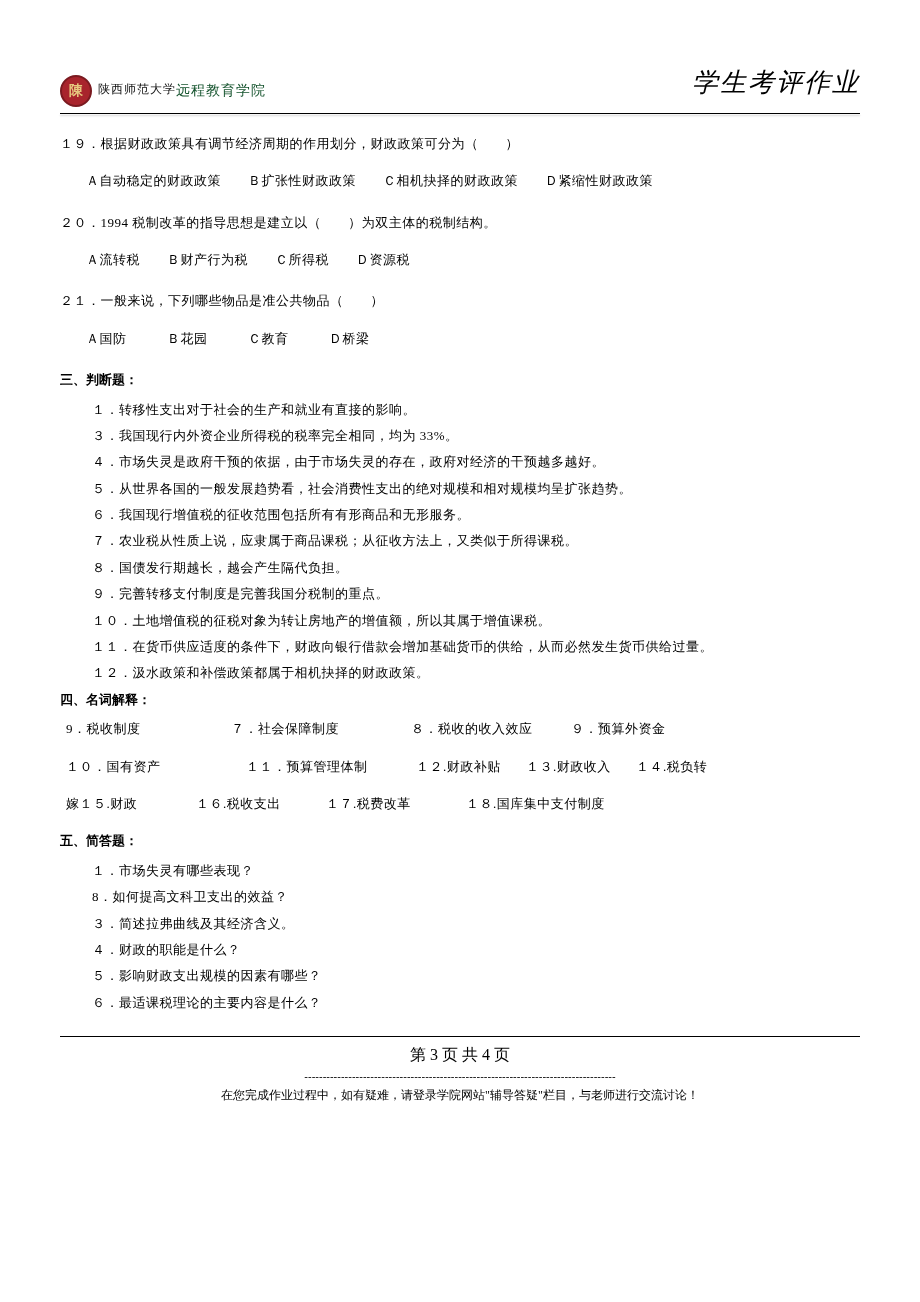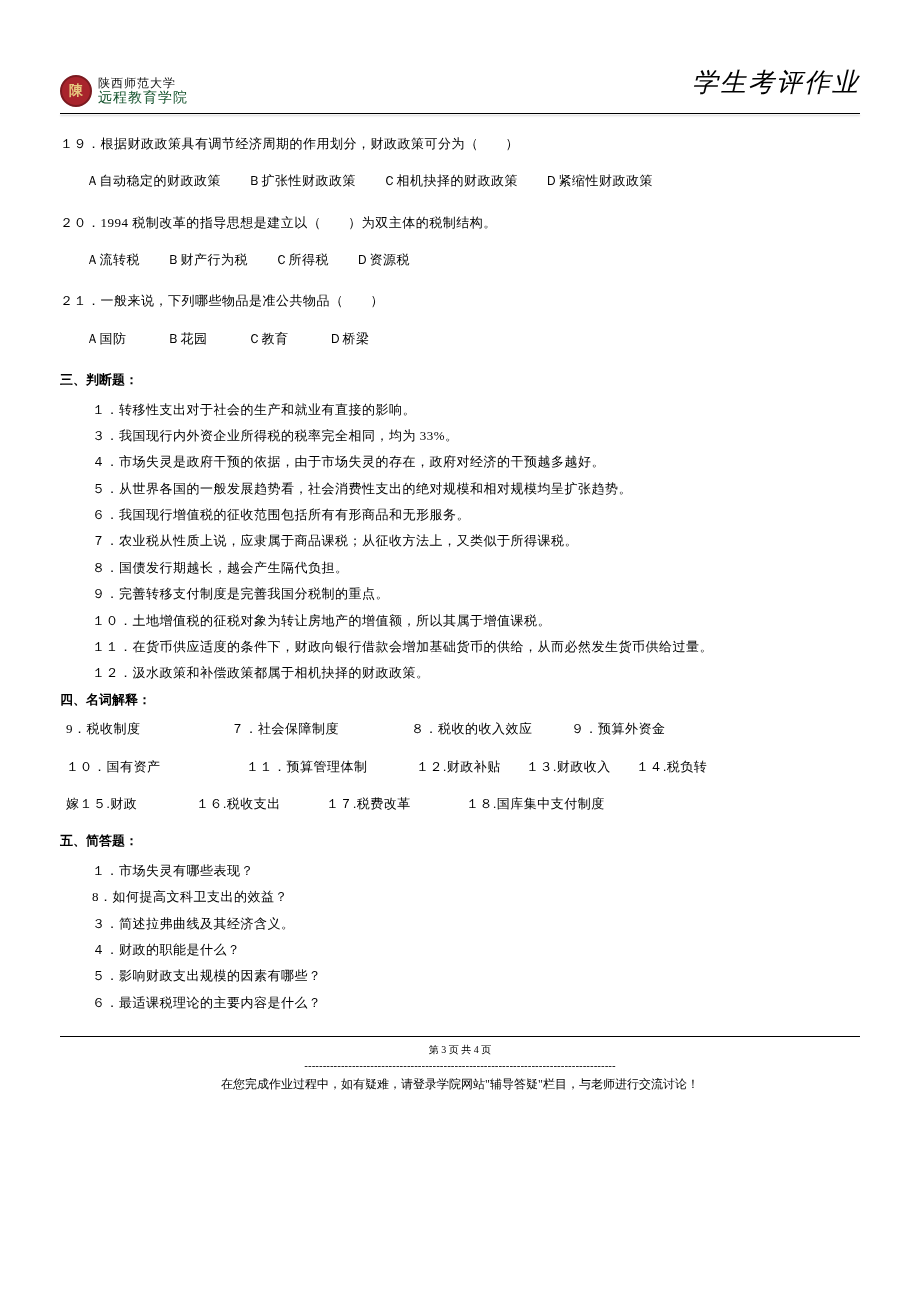--- a/index.html
+++ b/index.html
@@ -38,21 +38,21 @@
       border: 2px solid #7a1a20;
       display: flex;
       align-items: center;
       justify-content: center;
       color: #e6c77e;
       font-size: 14px;
       font-weight: bold;
     }
     .logo-text {
       display: flex;
-      flex-direction: column;
+      flex-direction: row;
       line-height: 1.1;
     }
     .logo-text .uni {
       font-family: "KaiTi", "楷体", serif;
       font-size: 12px;
       letter-spacing: 1px;
       color: #111;
     }
     .logo-text .dept {
       font-family: "SimHei", "黑体", sans-serif;
@@ -102,21 +102,21 @@
       padding-left: 32px;
       margin-bottom: 3px;
       letter-spacing: 0.5px;
     }
     .footer-divider {
       border-top: 1px solid #000;
       margin-top: 22px;
     }
     .page-number {
       text-align: center;
-      font-size: 10px;
+      font-size: 16px;
       margin-top: 4px;
     }
     .dashed {
       text-align: center;
       font-size: 11px;
       letter-spacing: 0;
       line-height: 1.2;
       font-family: "SimHei", sans-serif;
     }
     .footer-note {

